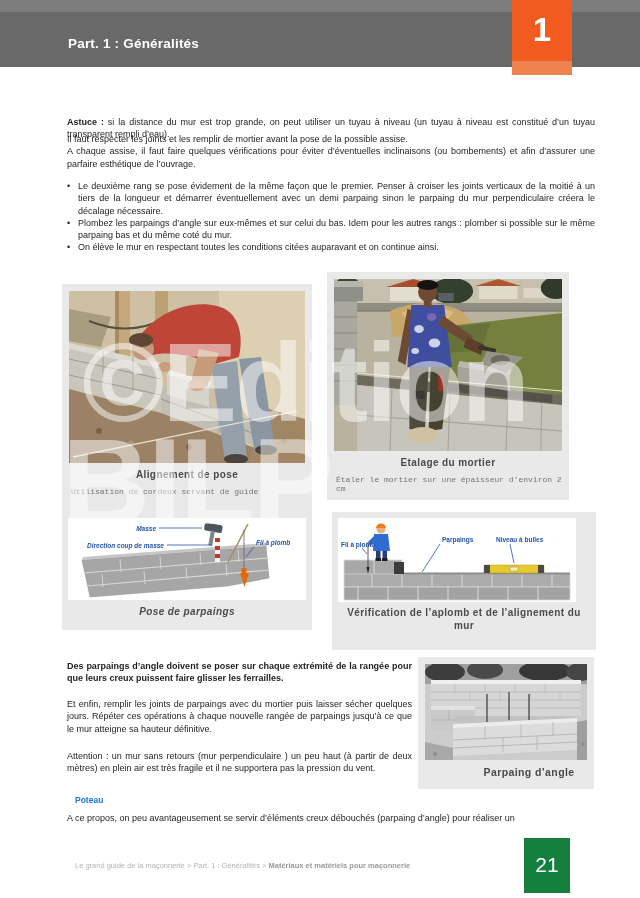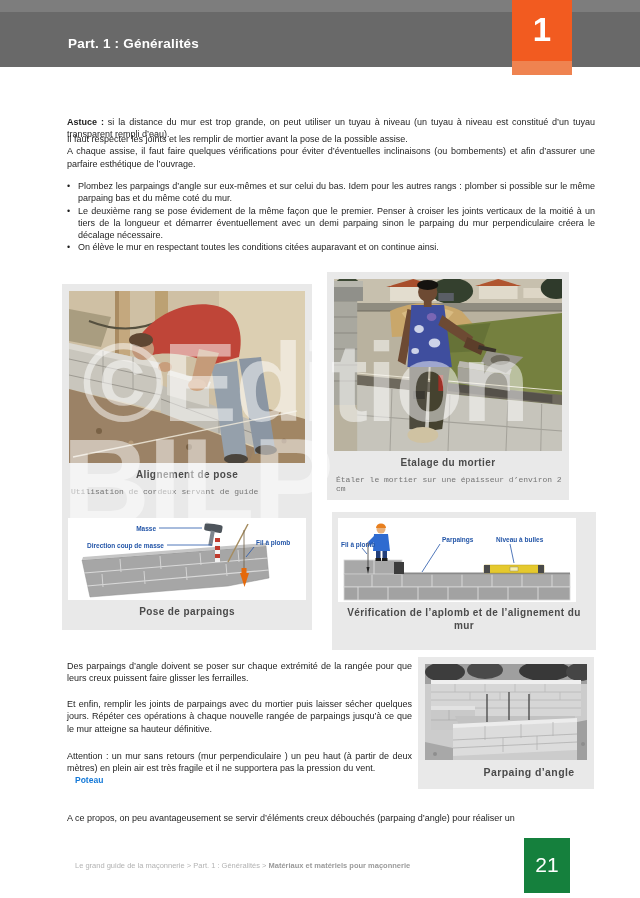--- a/index.html
+++ b/index.html
@@ -18,21 +18,21 @@
 
   
   .para{position:absolute;left:67px;width:528px;font-size:9px;line-height:12.3px;
         text-align:justify;white-space:pre-line;}
   .narrow{width:345px;}
   .b{font-weight:bold;}
   ul.bullets{position:absolute;left:67px;top:180px;width:528px;margin:0;padding:0;list-style:none;}
   ul.bullets li{position:relative;padding-left:11px;font-size:9px;line-height:12.3px;text-align:justify;}
   ul.bullets li::before{content:"•";position:absolute;left:0;top:0;font-size:9px;color:#1e1e1e;}
 
-  .heading-blue{position:absolute;left:67px;top:775px;font-size:8.5px;font-weight:bold;color:#1479d8;padding-left:8px;}
+  .heading-blue{position:absolute;left:67px;top:795px;font-size:8.5px;font-weight:bold;color:#1479d8;padding-left:8px;}
 
   
   .panel{position:absolute;background:#e9e9e9;}
   .panel .imgbox{margin:7px 7px 0 7px;overflow:hidden;}
   .panel .imgbox svg{display:block;}
   .cap-title{margin-top:6px;text-align:center;font-size:10px;font-weight:bold;
              color:#4b4b4b;letter-spacing:.4px;}
   .cap-sub{margin:7px 0 0 9px;font-size:8px;color:#757575;text-align:left;font-family:Liberation Mono, monospace;}
   .diagbox{margin:6px 0 0 6px;background:#ffffff;overflow:hidden;}
   .cap-title.two{margin:5px auto 0 auto;width:236px;line-height:12.5px;}
@@ -65,22 +65,22 @@
   <div class="chapter-box">
     <div class="chapter-num">1</div>
   </div>
 
   <div class="para" style="top:84px;margin-top:32px;"><span class="b">Astuce :</span> <span>si la distance du mur est trop grande, on peut utiliser un tuyau à niveau (un tuyau à niveau est constitué d’un tuyau transparent rempli d’eau).</span></div>
 
   <div class="para" style="top:133px;">Il faut respecter les joints et les remplir de mortier avant la pose de la possible assise.
 A chaque assise, il faut faire quelques vérifications pour éviter d’éventuelles inclinaisons (ou bombements) et afin d’assurer une parfaire esthétique de l’ouvrage.</div>
 
   <ul class="bullets">
+    <li>Le deuxième rang se pose évidement de la même façon que le premier. Penser à croiser les joints verticaux de la moitié à un tiers de la longueur et démarrer éventuellement avec un demi parpaing sinon le parpaing du mur perpendiculaire créera le décalage nécessaire.</li>
     <li>Plombez les parpaings d’angle sur eux-mêmes et sur celui du bas. Idem pour les autres rangs : plomber si possible sur le même parpaing bas et du même coté du mur.</li>
-    <li>Le deuxième rang se pose évidement de la même façon que le premier. Penser à croiser les joints verticaux de la moitié à un tiers de la longueur et démarrer éventuellement avec un demi parpaing sinon le parpaing du mur perpendiculaire créera le décalage nécessaire.</li>
     <li>On élève le mur en respectant toutes les conditions citées auparavant et on continue ainsi.</li>
   </ul>
 
   <div class="panel" style="left:62px;top:272px;width:250px;height:228px;margin-top:12px;">
     <div class="imgbox" style="height:172px;">
       <svg width="236" height="172" viewBox="0 0 236 172" preserveAspectRatio="none">
         <rect width="236" height="172" fill="#cfc0a4"></rect>
         <rect x="150" width="86" height="172" fill="#dccfb2"></rect>
         <path d="M0,18 L42,26 L32,56 L0,50 Z" fill="#8a7f63" opacity="0.55"></path>
         <rect x="46" y="0" width="15" height="88" fill="#c4a87e"></rect>
@@ -179,21 +179,21 @@
         <path d="M100,88 L120,88 L112,150 L98,152 Z" fill="#45422f"></path>
         <rect x="108" y="96" width="5" height="16" fill="#9e3026"></rect>
         <rect x="82" y="112" width="12" height="8" fill="#3a3830"></rect>
         <ellipse cx="92" cy="156" rx="16" ry="8" fill="#cfc2a2"></ellipse>
       </svg>
     </div>
     <div class="cap-title">Etalage du mortier</div>
     <div class="cap-sub">Étaler le mortier sur une épaisseur d’environ 2 cm</div>
   </div>
 
-  <div class="panel" style="left:62px;top:512px;width:250px;height:118px;">
+  <div class="panel" style="left:62px;top:512px;width:250px;height:118px;font-style:italic;">
     <div class="diagbox" style="width:238px;height:82px;">
       <svg width="238" height="82" viewBox="0 0 238 82">
         <path d="M14,42 L198,28 L201,60 L160,68 L22,79 Z" fill="#a6a6a6" stroke="#8f8f8f" stroke-width="0.5"></path>
         <path d="M14,42 L198,28 L199,25 L15,39 Z" fill="#c6c6c6"></path>
         <path d="M16,55 L200,40" stroke="#d9d9d9" stroke-width="1.2" fill="none"></path>
         <path d="M19,68 L201,52" stroke="#d9d9d9" stroke-width="1.2" fill="none"></path>
         <path d="M52,41 L53,54 M92,38 L93,51 M132,35 L133,47 M170,32 L171,44" stroke="#d4d4d4" stroke-width="1"></path>
         <path d="M34,56 L35,69 M76,53 L77,66 M118,49 L119,62 M158,46 L159,58" stroke="#d4d4d4" stroke-width="1"></path>
         <g transform="rotate(10 146 12)">
           <rect x="136" y="6" width="18" height="8" rx="2" fill="#4e555c"></rect>
@@ -253,21 +253,21 @@
         <path d="M102,26 L84,54" stroke="#2456a8" stroke-width="0.8" fill="none"></path>
         <path d="M172,26 L176,45" stroke="#2456a8" stroke-width="0.8" fill="none"></path>
         <text class="diag-label" x="3" y="29">Fil à plomb</text>
         <text class="diag-label" x="104" y="24">Parpaings</text>
         <text class="diag-label" x="158" y="24">Niveau à bulles</text>
       </svg>
     </div>
     <div class="cap-title two">Vérification de l’aplomb et de l’alignement du mur</div>
   </div>
 
-  <div class="para narrow" style="top:660px;">Des parpaings d’angle doivent se poser sur chaque extrémité de la rangée pour que leurs creux puissent faire glisser les ferrailles.</div>
+  <div class="para narrow" style="top:660px;font-weight:bold;">Des parpaings d’angle doivent se poser sur chaque extrémité de la rangée pour que leurs creux puissent faire glisser les ferrailles.</div>
   <div class="para narrow" style="top:698px;">Et enfin, remplir les joints de parpaings avec du mortier puis laisser sécher quelques jours. Répéter ces opérations à chaque nouvelle rangée de parpaings jusqu’à ce que le mur atteigne sa hauteur définitive.</div>
   <div class="para narrow" style="top:750px;">Attention : un mur sans retours (mur perpendiculaire ) un peu haut (à partir de deux mètres) en plein air est très fragile et il ne supportera pas la pression du vent.</div>
   <div class="heading-blue">Poteau</div>
   <div class="para" style="top:812px;">A ce propos, on peu avantageusement se servir d’éléments creux débouchés (parpaing d’angle) pour réaliser un</div>
 
   <div class="panel" style="left:418px;top:657px;width:176px;height:132px;">
     <div class="imgbox" style="height:96px;">
       <svg width="162" height="96" viewBox="0 0 162 96" preserveAspectRatio="none">
         <rect width="162" height="96" fill="#cccccc"></rect>
         <rect x="0" y="0" width="162" height="20" fill="#9f9f9f"></rect>

